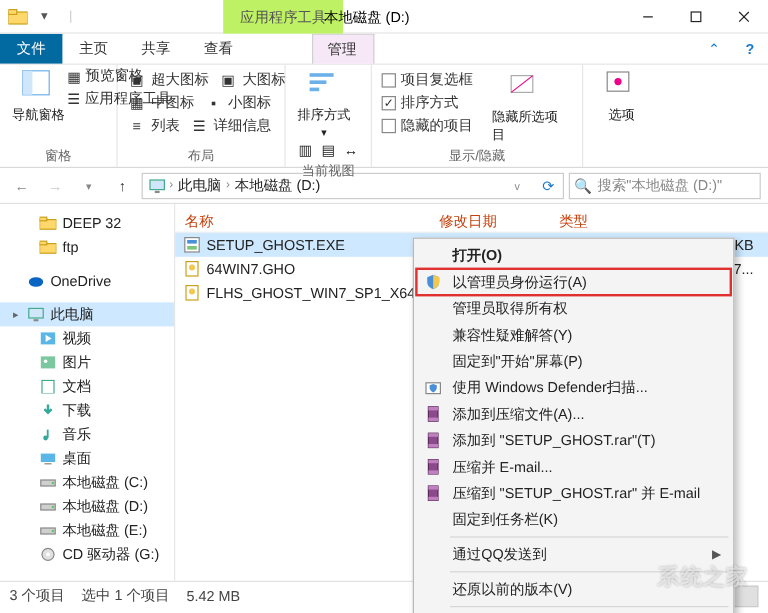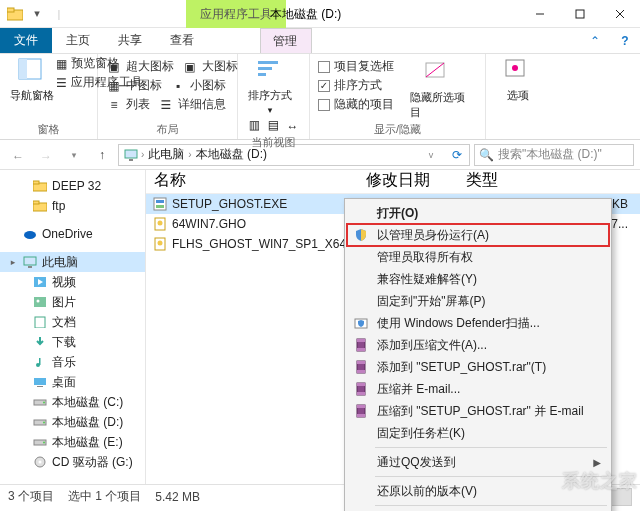--- a/index.html
+++ b/index.html
@@ -46,21 +46,21 @@
 
 .main { display: flex; height: 314px; }
 .nav { width: 146px; border-right: 1px solid #e6e6e6; overflow: hidden; padding-top: 6px; }
 .nav .nitem { display: flex; align-items: center; gap: 4px; height: 20px; padding-left: 18px; font-size: 12px; color: #222; white-space: nowrap; }
 .nav .nitem.l1 { padding-left: 8px; }
 .nav .nitem.sel { background: #cde8ff; }
 .nav .exp { width: 10px; font-size: 9px; color: #666; text-align: center; }
 .nav .nicon { width: 16px; height: 16px; display: flex; align-items: center; justify-content: center; font-size: 12px; }
 
 .content { flex: 1; position: relative; }
-.chdr { height: 24px; border-bottom: 1px solid #eee; display: flex; align-items: flex-start; font-size: 16px; color: #000000; }
+.chdr { height: 24px; border-bottom: 1px solid #eee; display: flex; align-items: flex-end; font-size: 12px; color: #c2410c; }
 .chdr .col { padding-left: 8px; }
 .chdr .c-name { width: 212px; }
 .chdr .c-date { width: 100px; }
 .chdr .c-type { width: 88px; }
 .chdr .c-size { flex: 1; }
 .rows .frow { height: 20px; display: flex; align-items: center; font-size: 12px; padding-left: 6px; gap: 4px; }
 .rows .frow.sel { background: #cde8ff; }
 .rows .frow .ficon { width: 16px; height: 16px; display: flex; align-items: center; justify-content: center; }
 .rows .frow .fname { width: 200px; white-space: nowrap; overflow: hidden; text-overflow: ellipsis; }
 .rows .frow .fsize { position: absolute; right: 12px; text-align: right; width: 80px; }
@@ -73,21 +73,21 @@
 .ctxmenu .mitem.bold { font-weight: 600; }
 .ctxmenu .mitem.highlight { outline: 2px solid #e03030; outline-offset: -1px; }
 .ctxmenu .msep { height: 1px; background: #d6d6d6; margin: 3px 2px 3px 28px; }
 
 
 .status { height: 24px; border-top: 1px solid #e1e1e1; display: flex; align-items: center; padding: 0 8px; font-size: 12px; color: #444; gap: 14px; }
 .status .right { margin-left: auto; display: flex; gap: 4px; }
 .status .viewbtn { width: 22px; height: 18px; border: 1px solid #ccc; }
 
 
-.watermark { position: absolute; right: 2px; bottom: 18px; font-size: 18px; color: rgba(255,255,255,0.55); font-weight: 600; text-shadow: 0 0 2px rgba(0,0,0,0.3); pointer-events: none; letter-spacing: 1px; z-index: 80; }
+.watermark { position: absolute; right: 16px; bottom: 18px; font-size: 18px; color: rgba(255,255,255,0.55); font-weight: 600; text-shadow: 0 0 2px rgba(0,0,0,0.3); pointer-events: none; letter-spacing: 1px; z-index: 80; }
 
 svg { display: block; }
 </style>
 </head>
 <body>
 
 <div class="titlebar">
   <div class="qat">
     <span class="qat-icon">
         <svg width="16" height="14" viewBox="0 0 16 14">

